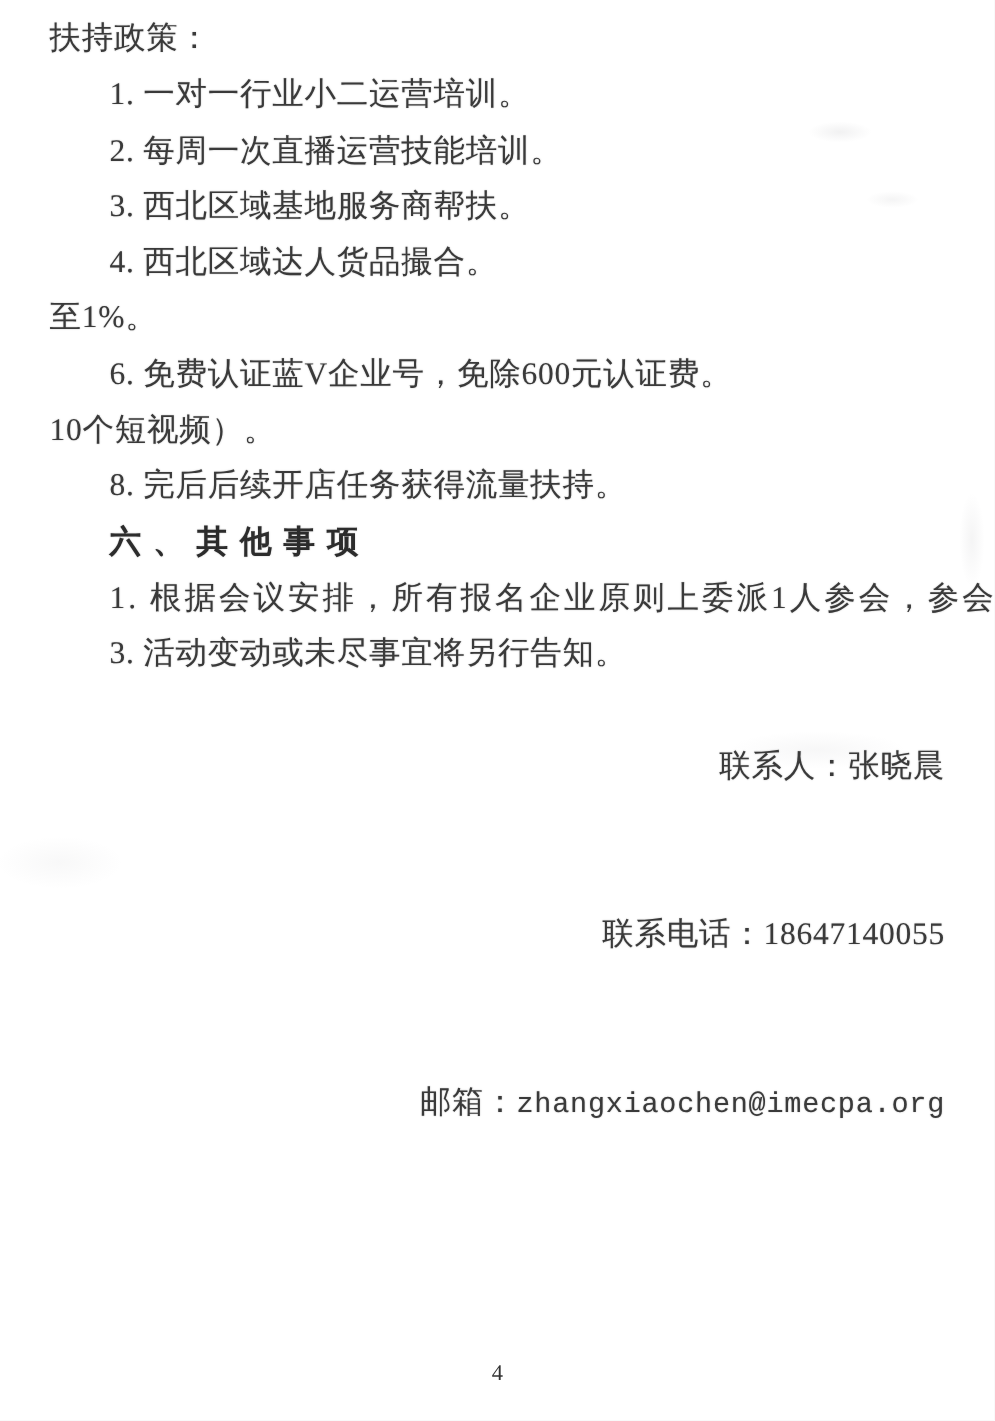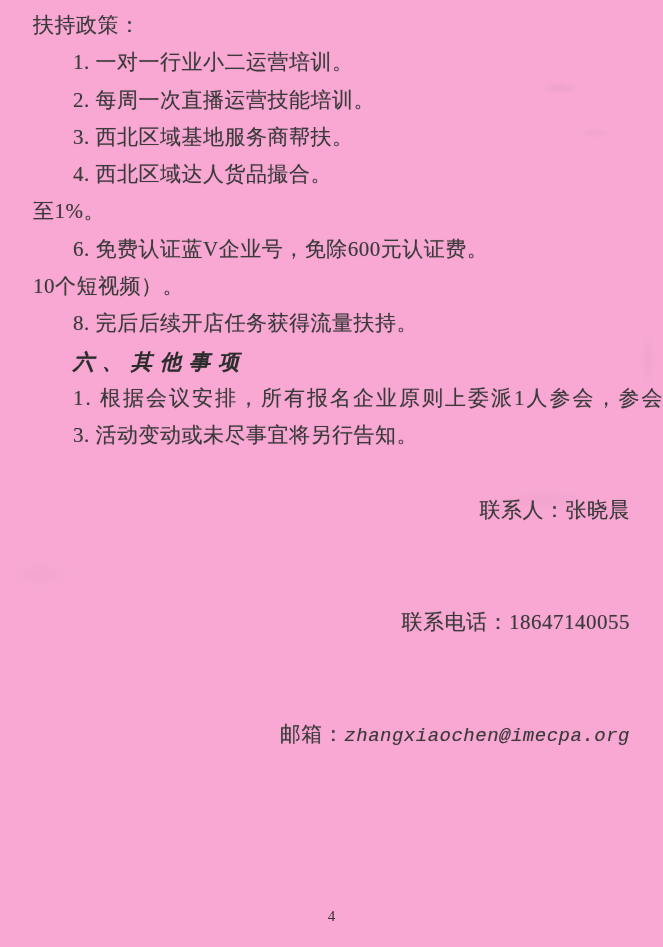--- a/index.html
+++ b/index.html
@@ -2,21 +2,21 @@
 <html><head>
 <meta charset="utf-8">
 <style>
   html, body { margin: 0; padding: 0; }
   body { background: #e8e8e8; }
 
   .page {
     position: relative;
     width: 663px;
     height: 947px;
-    background: #f9a8d4;
+    background: #ffffff;
     overflow: hidden;
     font-family: "Liberation Serif", "DejaVu Serif", serif;
     color: #3a3a3a;
   }
 
   
   .scan-noise {
     position: absolute;
     inset: 0;
     pointer-events: none;
@@ -44,30 +44,28 @@
   }
 
   .ind   { padding-left: 40px; }  
   .ind-c { padding-left: 27px; text-align: right; }  
 
   .heading {
     font-family: "Liberation Sans", "DejaVu Sans", sans-serif;
     font-weight: 700;
     color: #2c2c2c;
     letter-spacing: 8px;
-    font-style: italic;
   }
 
   .spread { letter-spacing: 2px; } 
 
   .mono {
     font-family: "Liberation Mono", "DejaVu Sans Mono", monospace;
     font-size: 19px;
     letter-spacing: 0.5px;
-    font-style: italic;
   }
 
   .footer {
     position: absolute;
     top: 908px;
     left: 0;
     width: 663px;
     text-align: center;
     font-size: 15px;
     color: #333333;

